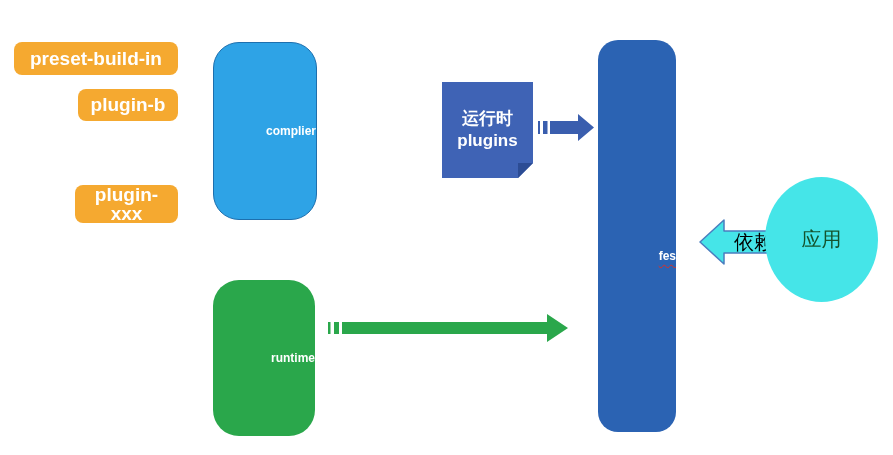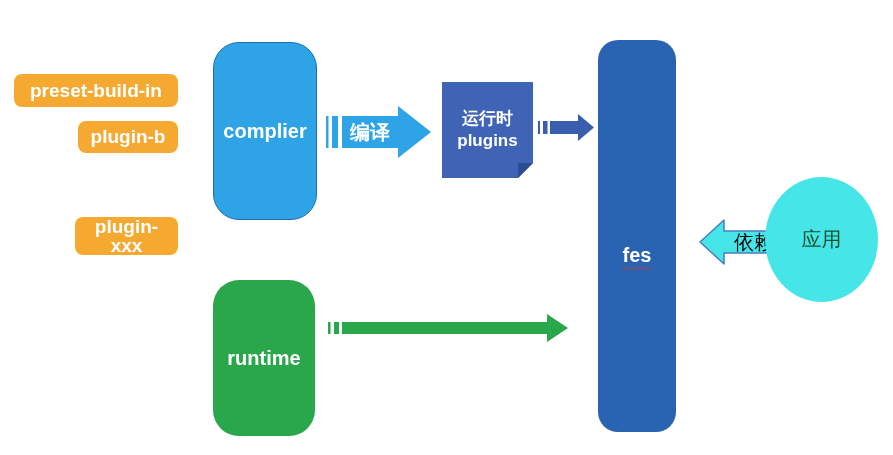--- a/index.html
+++ b/index.html
@@ -5,31 +5,31 @@
   html,body{margin:0;padding:0;background:#fff;}
   .canvas{
     position:relative;width:893px;height:455px;background:#ffffff;overflow:hidden;
     font-family:"Liberation Sans","DejaVu Sans",sans-serif;
   }
   .abs{position:absolute;}
   
   .badge{
     background:#F5A930;color:#fff;font-weight:bold;font-size:19px;
     border-radius:8px;display:flex;align-items:center;justify-content:center;
-    text-align:center;line-height:1.05;margin-top:32px;
+    text-align:center;line-height:1.05;
   }
   .badge.multiline{white-space:pre-line;line-height:1.0;}
   .b1{left:14px;top:42px;width:164px;height:33px;}
   .b2{left:78px;top:89px;width:100px;height:32px;}
   .b3{left:78px;top:138px;width:100px;height:33px;}
   .b4{left:75px;top:185px;width:103px;height:38px;}
   
   .roundbox{
-    color:#fff;font-weight:bold;font-size:20px;
-    display:flex;align-items:center;justify-content:center;text-align:center;
+    color:#fff;font-weight:bold;font-size:12px;
+    display:flex;align-items:center;justify-content:flex-end;text-align:center;
   }
   .compiler{
     left:213px;top:42px;width:104px;height:178px;border-radius:26px;
     background:#2EA3E6;border:1.5px solid #1d6fae;box-sizing:border-box;
   }
   .runtime{
     left:213px;top:252px;width:102px;height:156px;border-radius:26px;
     background:#2AA74B;
     margin-top:28px;
   }
@@ -83,28 +83,20 @@
 
   <div class="abs badge b1">preset-build-in</div>
   <div class="abs badge b2">plugin-b</div>
   <div class="abs badge b4 multiline">plugin-
 xxx</div>
 
   <div class="abs roundbox compiler">
     <span>complier</span>
   </div>
 
-  <div class="abs compile-arrow">
-    <svg width="105" height="52" viewBox="0 0 105 52">
-      <rect x="0" y="10" width="2.5" height="32" fill="#2EA3E6"></rect>
-      <rect x="6" y="10" width="6" height="32" fill="#2EA3E6"></rect>
-      <polygon points="16,10 72,10 72,0 105,26 72,52 72,42 16,42" fill="#2EA3E6"></polygon>
-    </svg>
-    <div class="arrow-label">编译</div>
-  </div>
 
   <div class="abs plugins-wrap">
     <div class="plugins-box">运行时
 plugins</div>
     <div class="plugins-fold"></div>
   </div>
 
   <div class="abs mini-arrow">
     <svg width="56" height="27" viewBox="0 0 56 27">
       <rect x="0" y="7" width="2" height="13" fill="#3A5EAE"></rect>

